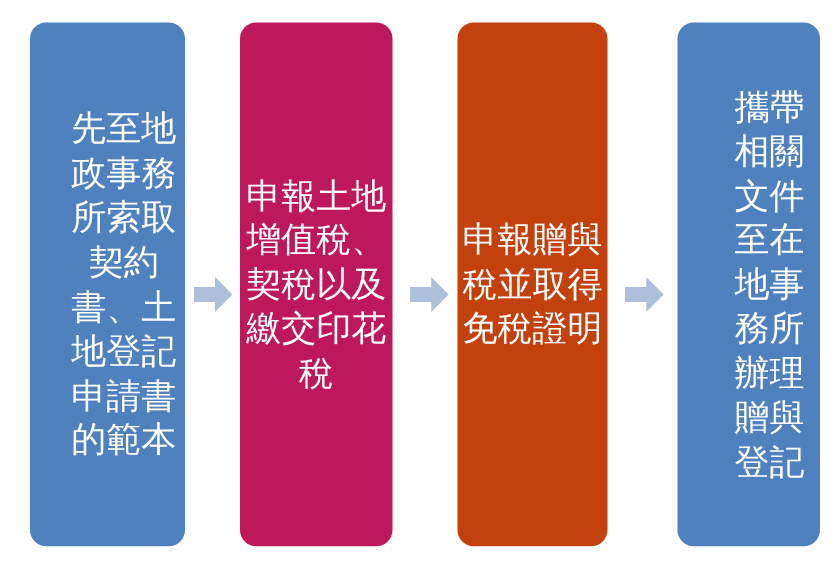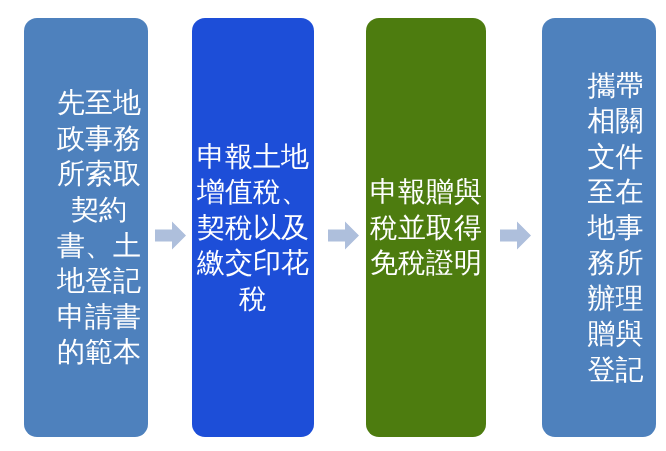--- a/index.html
+++ b/index.html
@@ -58,31 +58,31 @@
   <div class="process-box" style="left: 24px; top: 18px; width: 124px; height: 419px; background: rgb(78, 129, 189);">
     <span class="box-text" style="color: rgb(255, 255, 255); padding-left: 30px;">先至地政事務所索取契約書、土地登記申請書的範本</span>
   </div>
 
   <span class="flow-arrow" style="left: 155px; top: 221px; width: 31px; height: 29px;">
     <svg viewBox="0 0 31 29" width="31" height="29" aria-hidden="true">
       <polygon points="0,8.5 17,8.5 17,0.5 31,14.5 17,28.5 17,20.5 0,20.5" fill="#aebfdc"></polygon>
     </svg>
   </span>
 
-  <div class="process-box" style="left: 192px; top: 18px; width: 122px; height: 419px; background: #1d4ed8;">
+  <div class="process-box" style="left: 192px; top: 18px; width: 122px; height: 419px; background: #be185d;">
     <span class="box-text" style="color: rgb(255, 255, 255);">申報土地增值稅、契稅以及繳交印花稅</span>
   </div>
 
   <span class="flow-arrow" style="left: 328px; top: 221px; width: 31px; height: 29px;">
     <svg viewBox="0 0 31 29" width="31" height="29" aria-hidden="true">
       <polygon points="0,8.5 17,8.5 17,0.5 31,14.5 17,28.5 17,20.5 0,20.5" fill="#aebfdc"></polygon>
     </svg>
   </span>
 
-  <div class="process-box" style="left: 366px; top: 18px; width: 120px; height: 419px; background: #4d7c0f;">
+  <div class="process-box" style="left: 366px; top: 18px; width: 120px; height: 419px; background: #c2410c;">
     <span class="box-text" style="color: rgb(255, 255, 255);">申報贈與稅並取得免稅證明</span>
   </div>
 
   <span class="flow-arrow" style="left: 500px; top: 221px; width: 31px; height: 29px;">
     <svg viewBox="0 0 31 29" width="31" height="29" aria-hidden="true">
       <polygon points="0,8.5 17,8.5 17,0.5 31,14.5 17,28.5 17,20.5 0,20.5" fill="#aebfdc"></polygon>
     </svg>
   </span>
 
   <div class="process-box" style="left: 542px; top: 18px; width: 114px; height: 419px; background: rgb(78, 129, 189); padding-left: 33px;">

